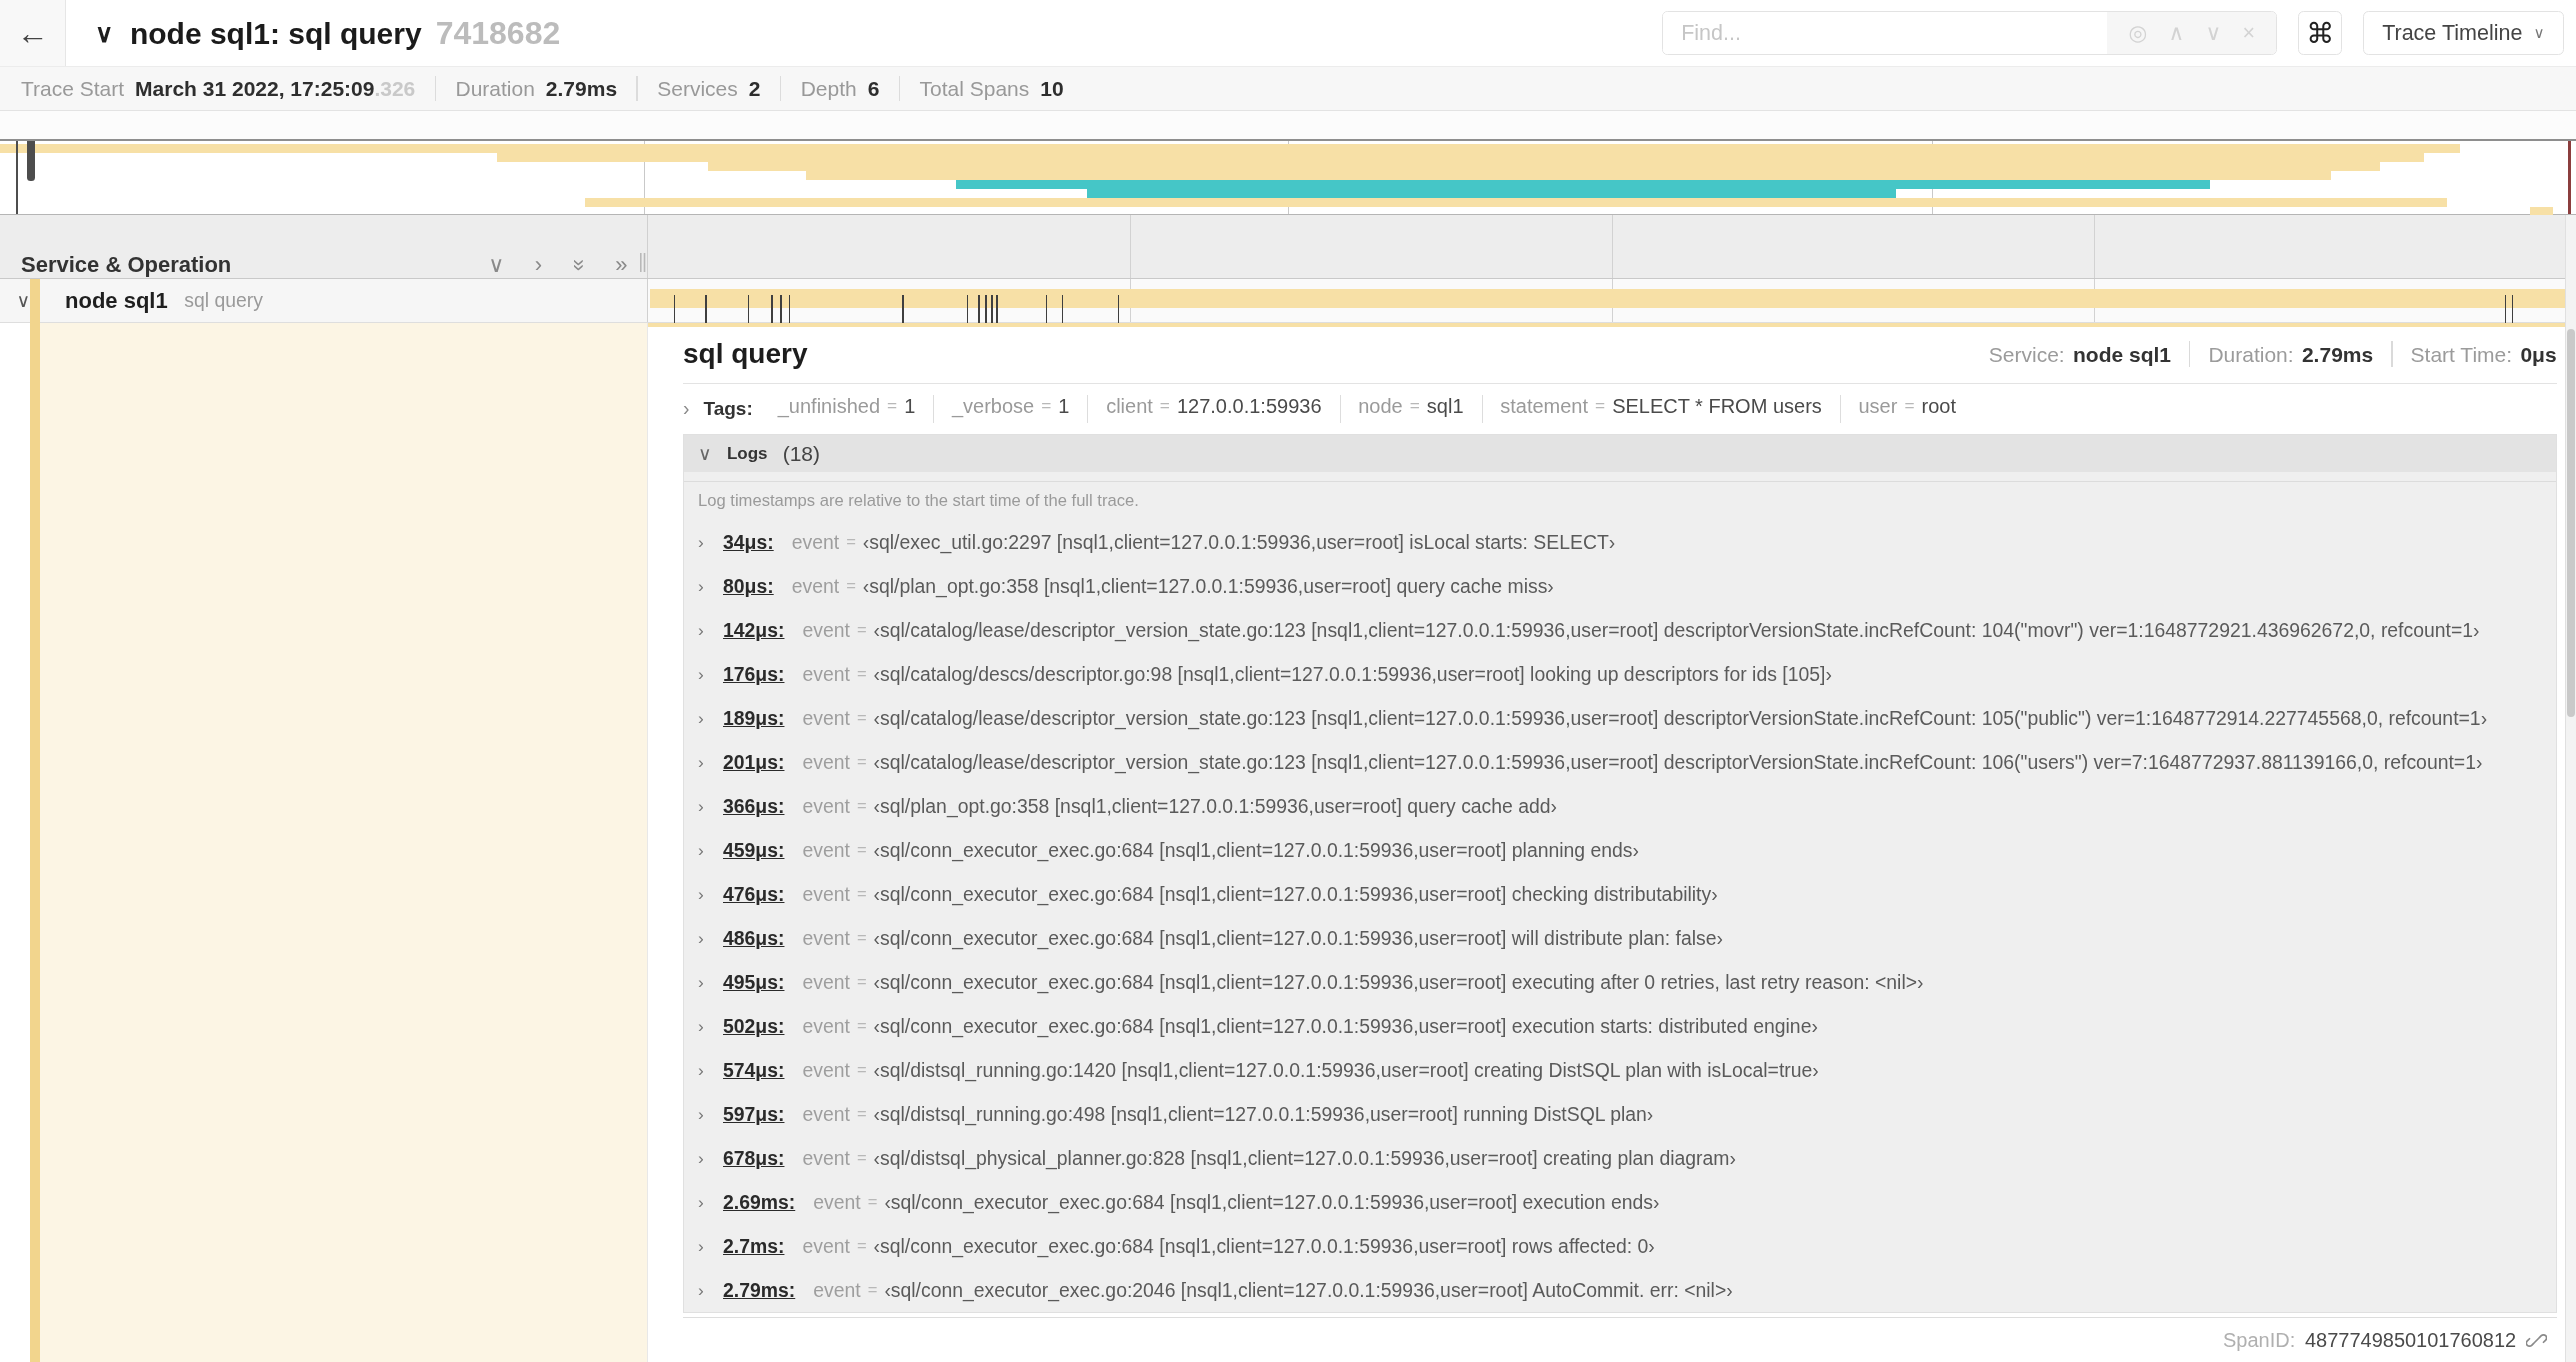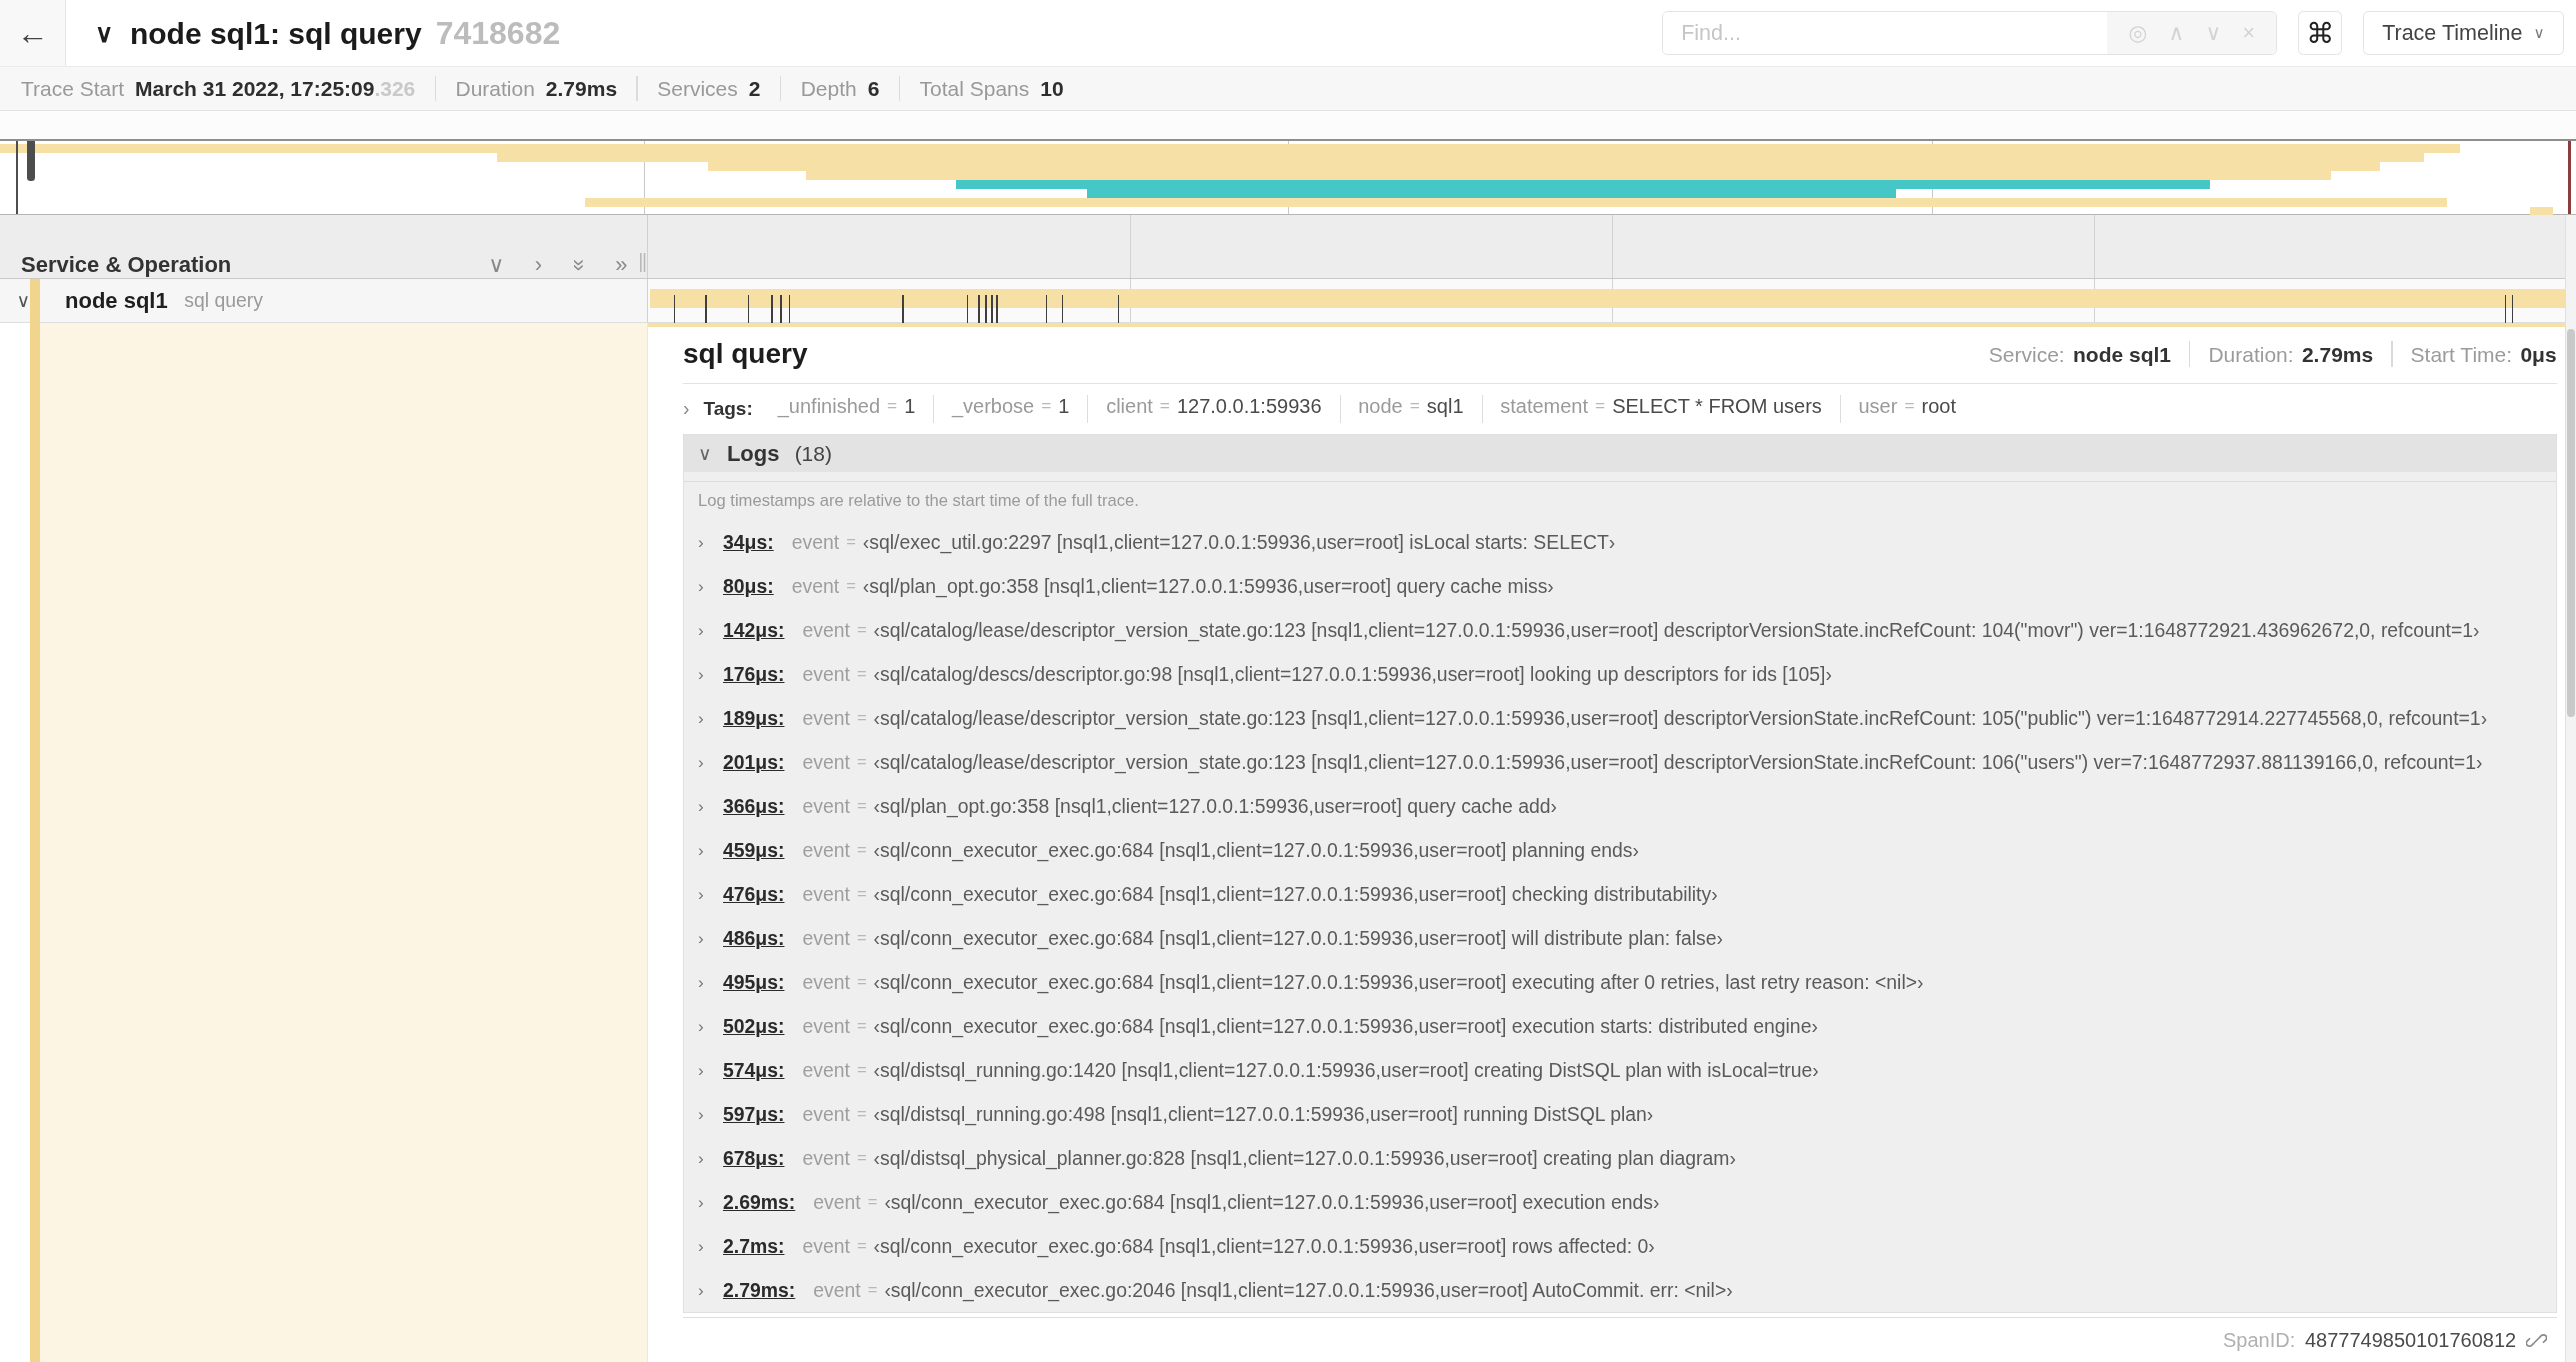--- a/index.html
+++ b/index.html
@@ -81,21 +81,21 @@
   .tags-label { font-size:19px; font-weight:700; color:#333; margin-right:7px; }
   .tag-item { display:flex; align-items:flex-start; font-size:20px; }
   .tag-sep { width:0.7px; height:28px; background:#ddd; margin:0 18px; }
   .tag-item.first .tag-sep { width:0; margin:0 9px; }
   .tag-key { color:#9a9a9a; }
   .tag-eq { color:#b8b8b8; margin:0 7px; font-size:17.3px; }
   .tag-value { color:#4a4a4a; }
   .logs { margin-top:5.5px; border:0.7px solid #e0e0e0; }
   .logs-head { height:37px; background:#e3e3e3; display:flex; align-items:center; padding-left:14px; gap:15.2px; cursor:pointer; }
   .logs-chevron { color:#666; font-size:18.7px; }
-  .logs-title { font-size:22px; font-weight:700; color:#333; }
+  .logs-title { font-size:17px; font-weight:700; color:#333; }
   .logs-count { font-size:21px; color:#444; }
   .logs-body { background:#efefef; padding-top:9px; }
   .log-row { height:44px; display:flex; align-items:center; padding-left:14px; font-size:19.4px; white-space:nowrap; overflow:hidden; cursor:pointer; }
   .lr-chevron { color:#777; font-size:17.3px; width:25px; flex:none; }
   .lr-ts { font-weight:700; color:#2a2a2a; margin-right:18px;text-decoration:underline; }
   .lr-key { color:#9e9e9e; }
   .lr-eq { color:#b8b8b8; margin:0 7px; font-size:16.6px; }
   .lr-value { color:#5a5a5a; }
   .logs-foot { border-top:0.7px solid #dcdcdc; padding:8.3px 0 9.7px 14px; font-size:16.6px; color:#9a9a9a; }
   .detail-footer { display:flex; justify-content:flex-end; align-items:center; border-top:0.7px solid #ddd; margin-top:3.5px; padding:11px 9.7px; font-size:20px; gap:9.7px; }

